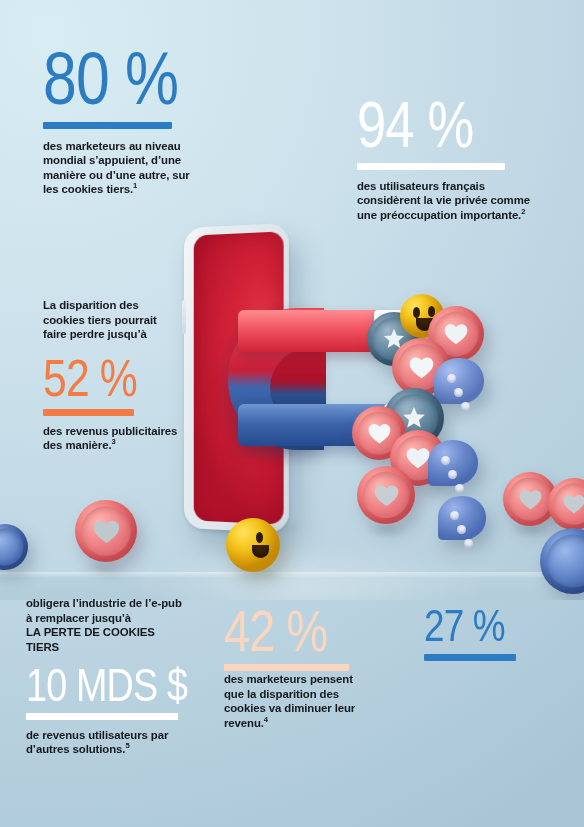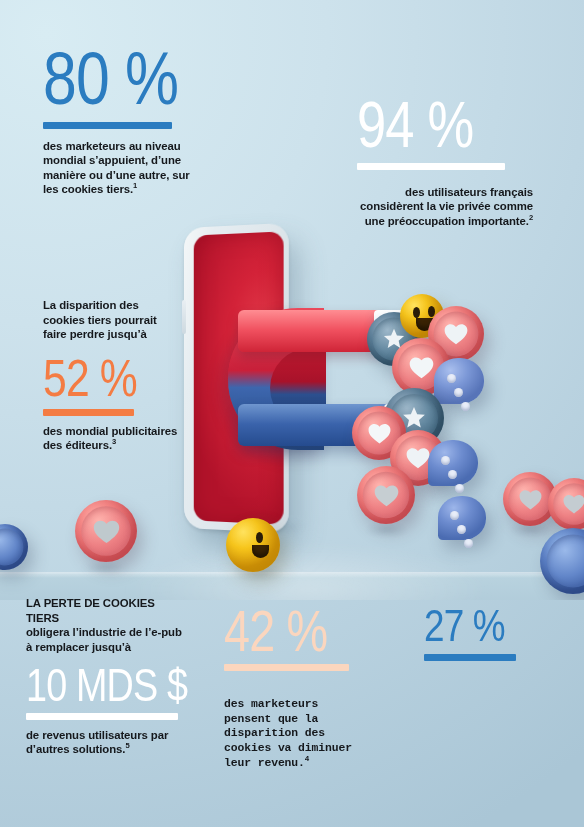--- a/index.html
+++ b/index.html
@@ -358,48 +358,48 @@
     <div class="big" style="font-size:74px;color:#2B7CC0;">80 %</div>
     <div class="rule" style="width:129px;margin-top:9px;background:#2B7CC0;"></div>
     <div class="body" style="margin-top:10px;width:150px;">
       <span>des marketeurs au niveau mondial s’appuient, d’une manière ou d’une autre, sur les cookies tiers.</span><span class="sup">1</span>
     </div>
   </div>
 
   <div class="block" style="left:357px;top:97px;width:200px;">
     <div class="big" style="font-size:64px;color:#FFFFFF;">94 %</div>
     <div class="rule" style="width:148px;margin-top:8px;background:#FFFFFF;"></div>
-    <div class="body" style="margin-top:15px;width:176px;text-align:right;">
+    <div class="body" style="margin-top:9px;width:176px;">
       <span>des utilisateurs français considèrent la vie privée comme une préoccupation importante.</span><span class="sup">2</span>
     </div>
   </div>
 
   <div class="block" style="left:43px;top:298px;width:160px;">
     <div class="lead" style="width:128px;">La disparition des cookies tiers pourrait faire perdre jusqu’à</div>
     <div class="big" style="font-size:52px;color:#F47C43;margin-top:13px;">52 %</div>
     <div class="rule" style="width:91px;margin-top:7px;background:#F47C43;"></div>
     <div class="body" style="margin-top:8px;width:140px;">
-      <span>des mondial publicitaires des éditeurs.</span><span class="sup">3</span>
+      <span>des revenus publicitaires des manière.</span><span class="sup">3</span>
     </div>
   </div>
 
   <div class="block" style="left:26px;top:596px;width:190px;">
+    <div class="lead" style="width:156px;">obligera l’industrie de l’e-pub à remplacer jusqu’à</div>
     <div class="lead cap" style="width:160px;">LA PERTE DE COOKIES TIERS</div>
-    <div class="lead" style="width:156px;">obligera l’industrie de l’e-pub à remplacer jusqu’à</div>
     <div class="big" style="font-size:46px;color:#FFFFFF;margin-top:11px;">10 MDS $</div>
     <div class="rule" style="width:152px;margin-top:6px;background:#FFFFFF;"></div>
     <div class="body" style="margin-top:8px;width:170px;">
       <span>de revenus utilisateurs par d’autres solutions.</span><span class="sup">5</span>
     </div>
   </div>
 
   <div class="block" style="left:224px;top:606px;width:160px;">
     <div class="big" style="font-size:57px;color:#FBD6BE;">42 %</div>
     <div class="rule" style="width:125px;margin-top:7px;background:#FBD6BE;"></div>
-    <div class="body" style="margin-top:26px;width:135px;font-family:Liberation Mono, monospace;">
+    <div class="body" style="margin-top:1px;width:135px;">
       <span>des marketeurs pensent que la disparition des cookies va diminuer leur revenu.</span><span class="sup">4</span>
     </div>
   </div>
 
   <div class="block" style="left:424px;top:606px;width:160px;">
     <div class="big" style="font-size:45px;color:#2B7CC0;">27 %</div>
     <div class="rule" style="width:92px;margin-top:7px;background:#2B7CC0;"></div>
   </div>
 
 </div>

